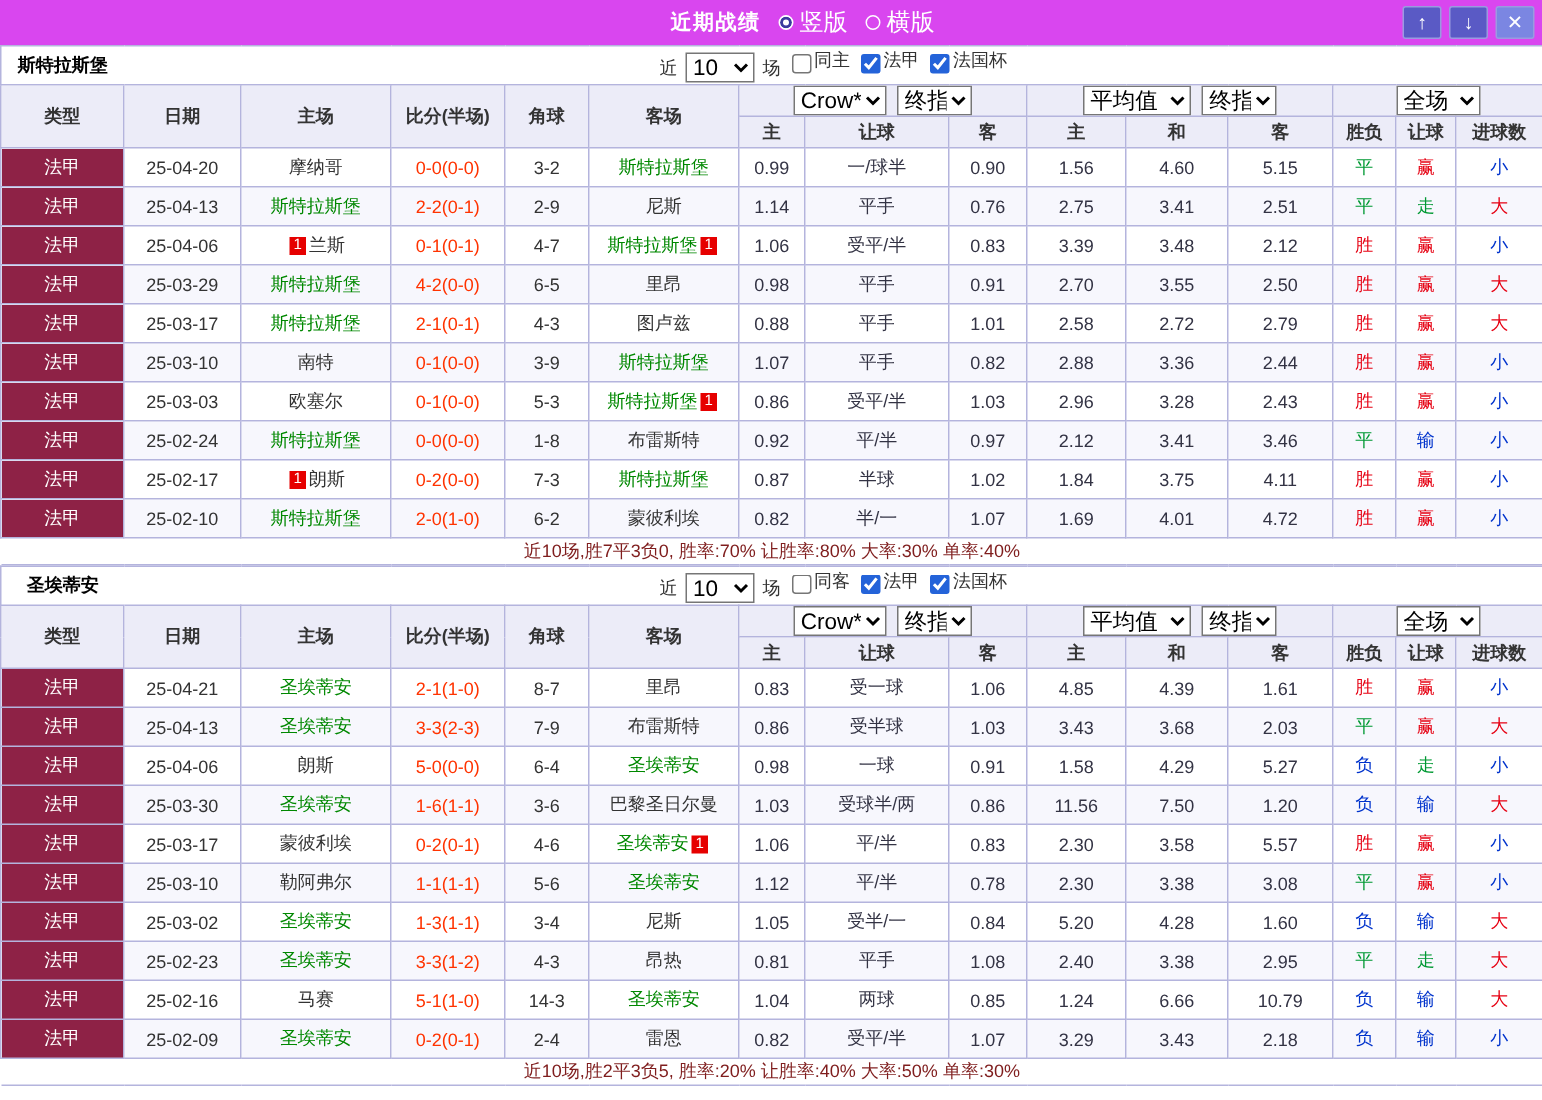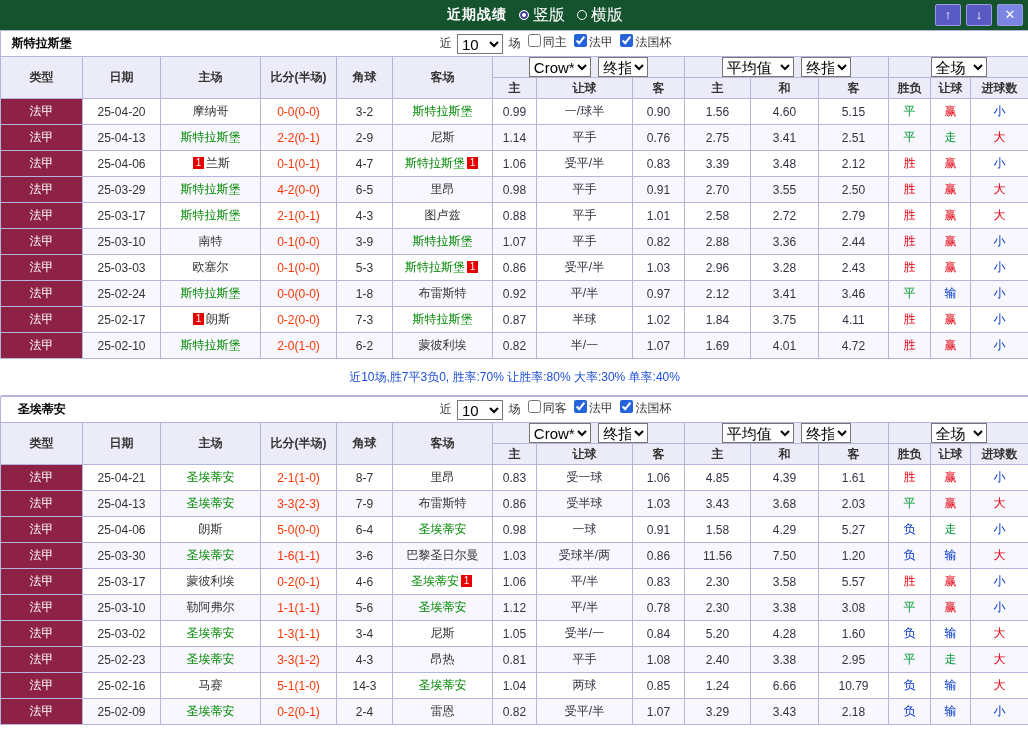--- a/index.html
+++ b/index.html
@@ -7,21 +7,21 @@
   body {
     width: 1028px;
     background: #fff;
     font-family: "Liberation Sans", "DejaVu Sans", sans-serif;
     font-size: 12px;
     color: #333;
   }
   
   .titlebar {
     height: 30px;
-    background: #14532d;
+    background: #d946ef;
     color: #fff;
     display: flex;
     align-items: center;
     justify-content: center;
     position: relative;
     padding-left: 42px;
   }
   .tb-center { display:flex; align-items:center; gap:12px; }
   .tb-title { font-weight: bold; font-size: 14px; letter-spacing: 1px; }
   .tb-radio { display:flex; align-items:center; gap:4px; cursor:pointer; font-size:16px; }
@@ -45,21 +45,21 @@
     border:1px solid #b4b4dd;
     text-align:center; vertical-align:middle;
     padding:0 1px; height:26px;
     overflow:hidden; white-space:nowrap;
   }
   .stats thead th { background:#ececf8; font-weight:bold; color:#333; }
   .dd-row th, .colhead-row th { height:21px; font-size:12px; }
   .team-row td { height:26px; background:#fff; border-right:hidden; }
   .team-name { font-weight:bold; text-align:left; padding-left:5px; font-size:12px; color:#000; }
   .filter-cell { text-align:center; }
-  .filter-cell label { display:inline-flex; align-items:flex-start; margin-left:4px; cursor:pointer; }
+  .filter-cell label { display:inline-flex; align-items:flex-end; margin-left:4px; cursor:pointer; }
   .filter-cell input[type=checkbox] { width:13px; height:13px; margin:0 2px 0 0; accent-color:#2463d9; }
   select {
     font-family: inherit; font-size:15px; height:20px;
     border:1px solid #767676; background:#fff; color:#000;
     vertical-align:middle; margin:0 2px;
   }
   tbody tr:nth-child(even) td { background:#f7f7fd; }
   td.league { background:#8e2246 !important; color:#fff; }
   td.date { color:#333; }
   td.score { color:#ff3300; }
@@ -67,21 +67,21 @@
   td.odds, td.line { color:#333344; }
   .hl { color:#008800; }
   .badge {
     display:inline-block; background:#e60000; color:#fff;
     font-size:10px; line-height:12px; width:11px; height:12px;
     margin:0 2px; vertical-align:1px; text-align:center;
   }
   .c-red  { color:#e60012; }
   .c-green{ color:#009933; }
   .c-blue { color:#0033cc; }
-  td.summary { color:#1d4ed8; height:37px; border-left:hidden; border-right:hidden; }
+  td.summary { color:#7f1d1d; height:18px; border-left:hidden; border-right:hidden; }
 </style>
 </head>
 <body>
 
 <div class="titlebar">
   <div class="tb-center">
     <span class="tb-title">近期战绩</span>
     <span class="tb-radio">
       <span class="radio on"></span>
       <span>竖版</span>

